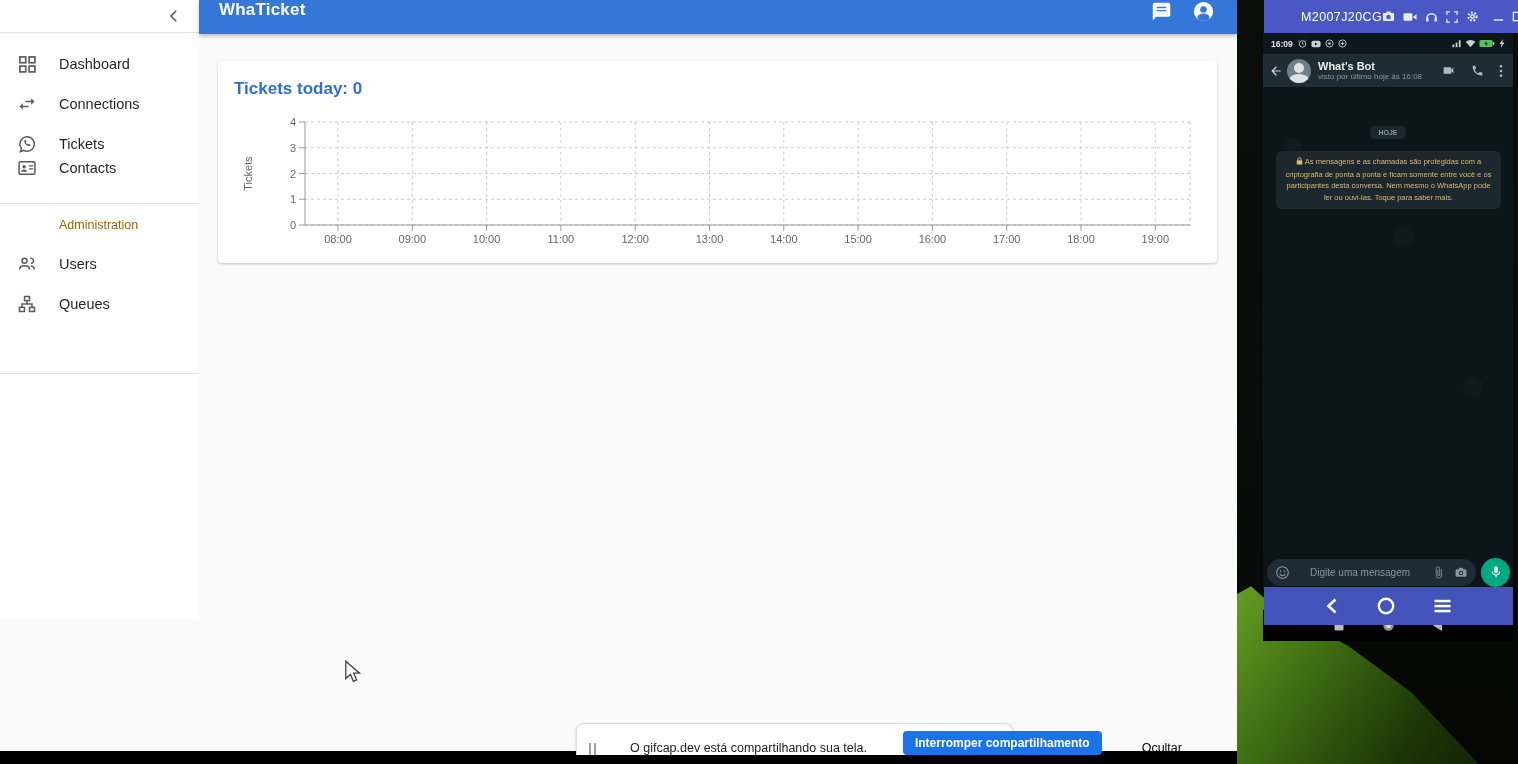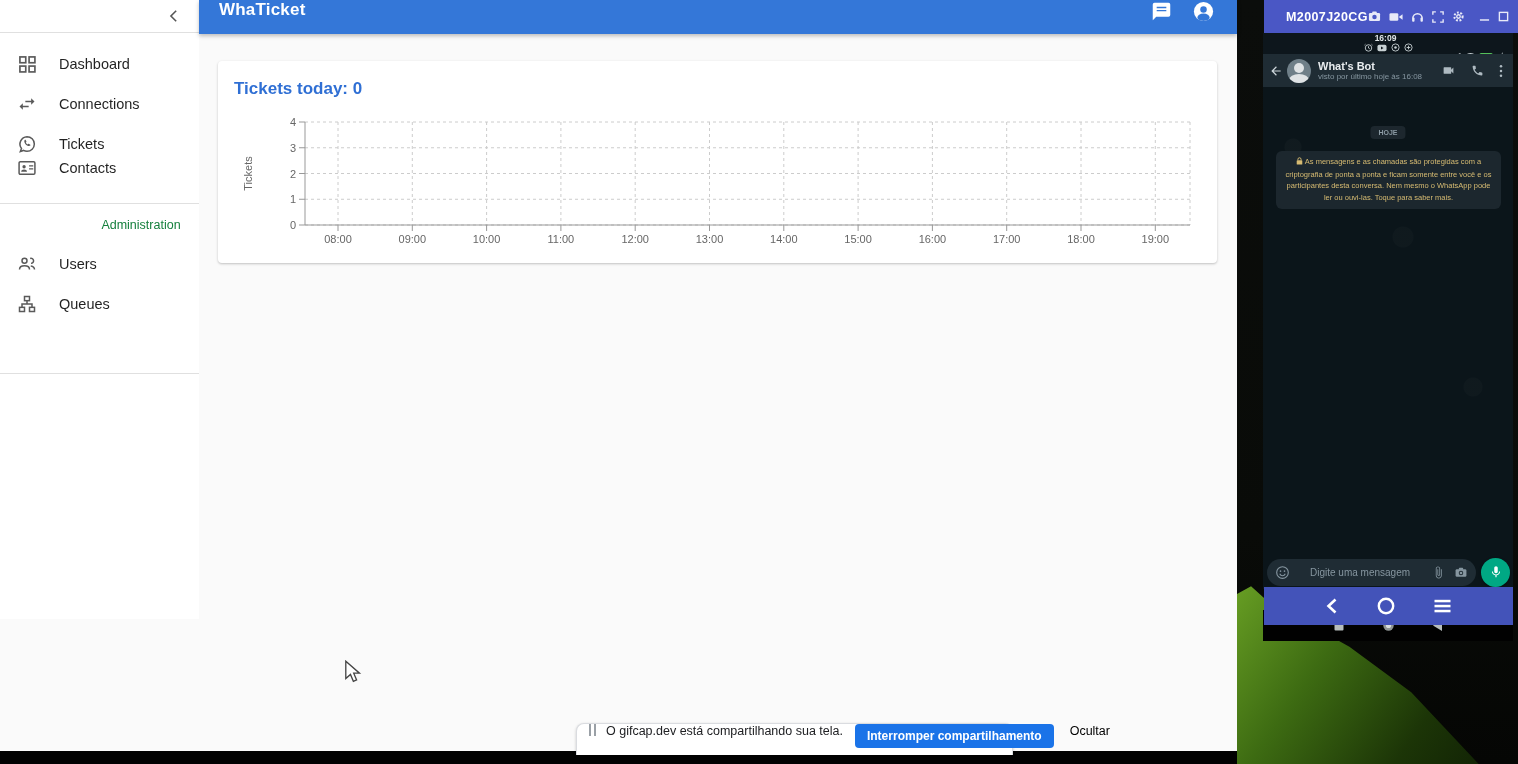--- a/index.html
+++ b/index.html
@@ -19,60 +19,60 @@
   .bottom-black { position:absolute; left:0; top:751px; width:1237px; height:13px; background:#010101; }
 
   
   .sidebar { position:absolute; left:0; top:0; width:199px; height:619px; background:#ffffff; }
   .sb-top { position:absolute; left:0; top:0; width:199px; height:33px; border-bottom:1px solid #e0e0e0;
             display:flex; align-items:center; justify-content:flex-end; padding-right:18px; }
   .sb-collapse { background:none; border:none; cursor:pointer; display:flex; }
   .sb-item { position:absolute; left:0; width:199px; height:40px; display:flex; align-items:center; }
   .sb-item .ic { width:24px; display:flex; justify-content:center; margin-left:15px; }
   .sb-item .lbl { margin-left:20px; font-size:14.5px; color:rgba(0,0,0,.87); }
-  .sb-subheader { position:absolute; left:71px; width:140px; font-size:12.5px; color:#15803d;text-align:center; }
+  .sb-subheader { position:absolute; left:59px; width:140px; font-size:12.5px; color:#a16207; }
   .sb-divider { position:absolute; left:0; width:199px; border-top:1px solid #e0e0e0; }
 
   
   .appbar { position:absolute; left:199px; top:0; width:1038px; height:34px; background:#3477d8;
             display:flex; align-items:flex-start; box-shadow:0 2px 4px rgba(0,0,0,.25); z-index:2; }
   .appbar-title { color:#fff; font-size:17px; font-weight:bold; margin-left:20px; letter-spacing:.2px; }
   .appbar-icons { margin-left:auto; margin-right:22px; display:flex; gap:20px; align-items:center; }
   .appbar-icons .abtn { background:none; border:none; cursor:pointer; display:flex; padding:0; }
 
   
   .card { position:absolute; left:218px; top:61px; width:999px; height:202px; background:#fff;
           border-radius:4px; box-shadow:0 1px 3px rgba(0,0,0,.14), 0 1px 2px rgba(0,0,0,.1); }
   .card-title { position:absolute; left:16px; top:18px; font-size:17px; font-weight:bold; color:#2f6fd4; }
   .chart-svg { position:absolute; left:0; top:0; }
   .tick { font-size:11px; fill:#666; font-family:"Liberation Sans",sans-serif; }
 
   
   .sharebar { position:absolute; left:576px; top:723px; width:437px; height:32px; background:#fff;
               border:1px solid #dadce0; border-bottom:none; border-radius:8px 8px 0 0; z-index:6;
-              display:flex; align-items:flex-start; padding:0 10px 0 12px; box-shadow:0 1px 3px rgba(0,0,0,.2); }
+              display:flex; align-items:flex-end; padding:0 10px 0 12px; box-shadow:0 1px 3px rgba(0,0,0,.2);gap:24px; }
   .drag-dots { display:flex; gap:3px; margin-right:10px; }
   .drag-dots i { display:block; width:2px; height:12px; background:#9aa0a6; }
   .share-msg { font-size:12.5px; color:#202124; white-space:nowrap; }
   .share-stop { margin-left:12px; background:#1a73e8; color:#fff; border:none; border-radius:4px;
                 font-size:12px; font-weight:bold; padding:5px 12px; cursor:pointer; white-space:nowrap;
                 font-family:"Liberation Sans",sans-serif; }
   .share-hide { margin-left:16px; background:none; border:none; color:#000000; font-size:12.5px;
                 cursor:pointer; font-family:"Liberation Sans",sans-serif; }
 
   
   .phone-titlebar { position:absolute; left:1264px; top:0; width:254px; height:33px; background:#4a57c5;
                     display:flex; align-items:center; z-index:4; }
-  .phone-title { color:#fff; font-size:12.5px; font-weight:bold; margin-left:22px; letter-spacing:.4px; }
+  .phone-title { color:#fff; font-size:12.5px; font-weight:normal; margin-left:37px; letter-spacing:.4px; }
   .tb-icons { margin-left:auto; display:flex; align-items:center; gap:8px; margin-right:6px; }
   .tb-btn { background:none; border:none; padding:0; display:flex; cursor:pointer; }
 
   .phone-screen { position:absolute; left:1263px; top:33px; width:250px; height:554px; background:#0b151a; z-index:3; }
   .p-status { position:absolute; left:0; top:0; width:250px; height:21px; background:#0d161c;
-              display:flex; align-items:center; padding:0 8px;flex-direction:column; }
+              display:flex; align-items:center; padding:0 8px; }
   .p-time { color:#dfe5e7; font-size:8.5px; font-weight:bold; margin-right:5px; }
   .st-left { display:flex; gap:4px; align-items:center; }
   .st-right { margin-left:auto; display:flex; gap:3px; align-items:center; }
 
   .p-header { position:absolute; left:0; top:21px; width:250px; height:33px; background:#1f2c34;
               display:flex; align-items:center; padding:0 6px; }
   .p-avatar { width:24px; height:24px; border-radius:50%; background:#6f7f88; overflow:hidden;
               position:relative; margin-left:4px; flex:none; }
   .p-avatar .head { position:absolute; left:7px; top:4px; width:10px; height:10px; border-radius:50%; background:#dfe3e5; }
   .p-avatar .body { position:absolute; left:2px; top:15px; width:20px; height:12px; border-radius:50%; background:#dfe3e5; }

